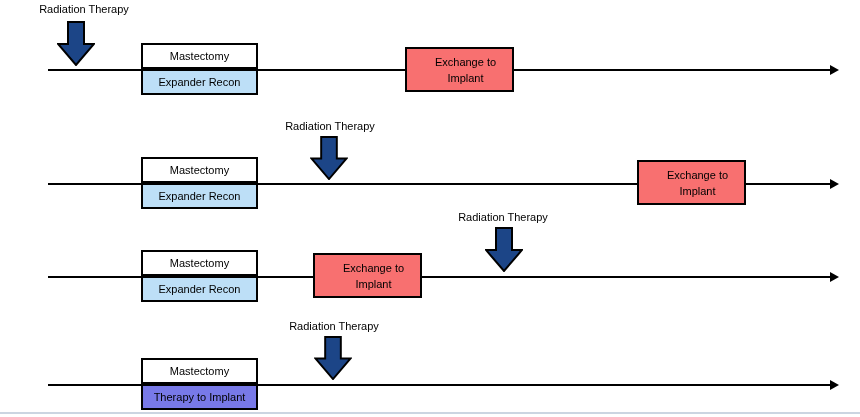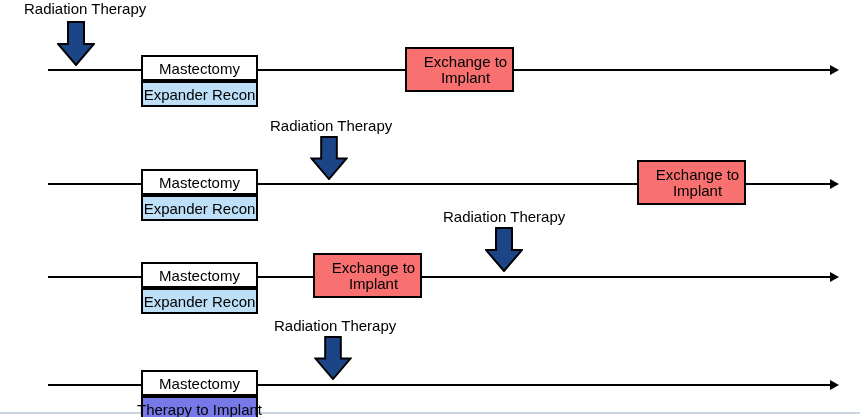--- a/index.html
+++ b/index.html
@@ -6,21 +6,21 @@
     margin: 0;
     padding: 0;
     background: #ffffff;
   }
   #canvas {
     position: relative;
     width: 860px;
     height: 417px;
     background: var(--background, #fff);
     font-family: "Liberation Sans", sans-serif;
-    font-size: 15px;
+    font-size: 11px;
     color: var(--text, #000);
     overflow: hidden;
   }
   .abs { position: absolute; }
 
   
   .axis {
     position: absolute;
     height: 1.5px;
     background: var(--line, #000);
@@ -64,21 +64,21 @@
     box-sizing: border-box;
     width: 117px;
     height: 26px;
     border: 2px solid var(--box-border, #000);
     display: flex;
     align-items: center;
     justify-content: center;
     text-align: center;
     white-space: nowrap;
   }
-  .proc .top    { background: var(--mastectomy-fill, #fff); margin-top: 12px; }
+  .proc .top    { background: var(--mastectomy-fill, #fff); }
   .proc .expander { background: var(--expander-fill, #BDDFF7); }
   .proc .direct   { background: var(--direct-implant-fill, #7879E8); }
 
   
   .event {
     position: absolute;
     box-sizing: border-box;
     width: 109px;
     height: 45px;
     border: 2px solid var(--box-border, #000);

